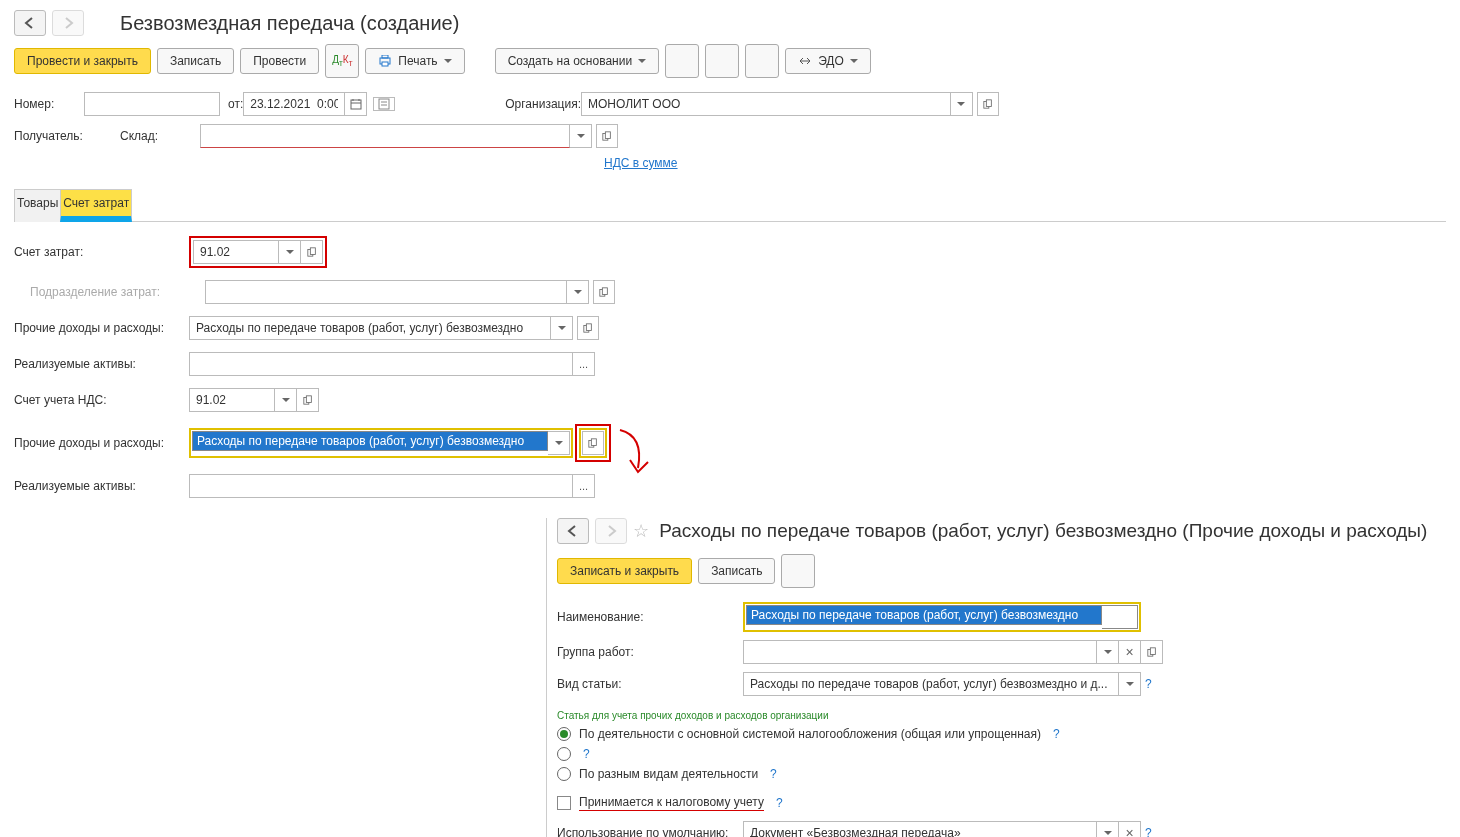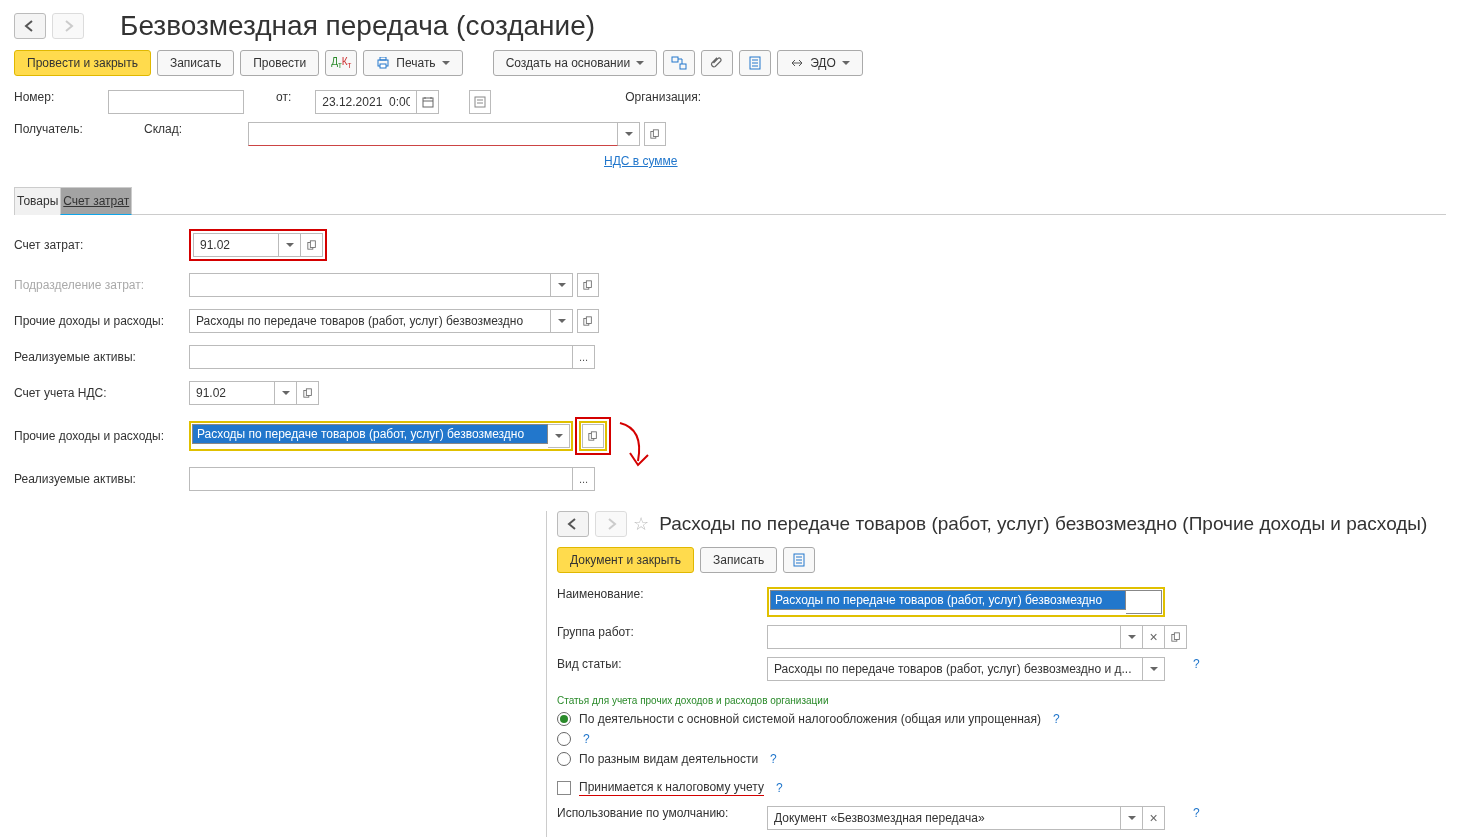--- a/index.html
+++ b/index.html
@@ -9,34 +9,34 @@
     font-size: 12px; color: #333;
     background: #fff;
     width: 1460px;
   }
   .header-row { display: flex; align-items: center; gap: 6px; margin-bottom: 8px; }
   .nav-btn {
     width: 32px; height: 26px; border: 1px solid #bbb; border-radius: 3px;
     background: #f4f4f4; display: inline-flex; align-items: center; justify-content: center;
     cursor: pointer;
   }
-  .page-title { font-size: 28px; color: #333; margin-left: 30px; }
+  .page-title { font-size: 20px; color: #333; margin-left: 30px; }
   .toolbar { display: flex; align-items: center; gap: 6px; flex-wrap: wrap; margin-bottom: 14px; }
   .btn {
     height: 26px; padding: 0 12px; border: 1px solid #aaa; border-radius: 3px;
     background: #f8f8f8; display: inline-flex; align-items: center; justify-content: center;
     cursor: pointer; font-size: 12px; color: #333;
   }
   .btn.yellow { background: #ffdb4d; border-color: #e0b800; font-weight: 400; }
-  .btn.icon-only { width: 32px; padding: 0; }
+  .btn.icon-only { width: 32px; padding: 16px; }
   .caret-down::after { content: ""; margin-left: 6px; border-left: 4px solid transparent; border-right: 4px solid transparent; border-top: 4px solid #666; }
   .toolbar-gap { width: 18px; }
-  .form-row { display: flex; margin-bottom: 8px; gap: 24px; }
+  .form-row { display: flex; align-items: center; margin-bottom: 8px; gap: 0; }
   .lbl { font-size: 12px; color: #333; }
-  .lbl.muted { color: #aaa; }
+  .lbl.muted { color: #aaa; margin-left: 16px; }
   .input-group { display: inline-flex; align-items: stretch; }
   .text-input {
     height: 24px; border: 1px solid #bbb; background: #fff;
     padding: 0 6px; font-size: 12px; color: #333;
   }
   .text-input::placeholder { color: #aaa; }
   .small-btn {
     width: 22px; border: 1px solid #bbb; border-left: none; background: #fff;
     display: inline-flex; align-items: center; justify-content: center; cursor: pointer;
     font-size: 11px; color: #555;
@@ -44,21 +44,21 @@
   .small-btn.caret::after { content: ""; border-left: 4px solid transparent; border-right: 4px solid transparent; border-top: 4px solid #666; }
   .dots::after { content: "..."; }
   .open-icon svg { width: 10px; height: 10px; }
   .link { color: #2277cc; text-decoration: underline; cursor: pointer; }
   .tabstrip { display: flex; border-bottom: 1px solid #ccc; margin-top: 18px; }
   .tab {
     padding: 6px 2px; border: 1px solid #ccc; border-bottom: none;
     background: #f1f1f1; margin-right: -1px; cursor: pointer;
     position: relative; top: 1px;
   }
-  .tab.active { background: #a3a3a3; border-bottom: 1px solid #0ea5e9; text-decoration: underline; }
+  .tab.active { background: #fde047; border-bottom: 6px solid #0ea5e9; }
   .tab-body { padding: 14px 0 0 0; }
   .field-line { display: flex; align-items: center; margin-bottom: 12px; }
   .field-label { width: 175px; }
   .hl-red { border: 2px solid #d40000; padding: 2px; display: inline-flex; }
   .hl-yellow { border: 2px solid #e0c000; padding: 1px; display: inline-flex; }
   .selected-text {
     background: #2277cc; color: #fff; padding: 2px 4px; height: 20px; display: inline-flex; align-items: center;
     border: 1px solid #888; font-size: 12px;
   }
   .detail-form {
@@ -165,20 +165,30 @@
   </div>
   <span class="small-btn" style="border-left:1px solid #bbb;margin-left:6px">
     <svg width="12" height="12" viewBox="0 0 12 12">
         <rect x="1" y="1" width="10" height="10" fill="none" stroke="#888"></rect>
         <line x1="3" y1="4" x2="9" y2="4" stroke="#888"></line>
         <line x1="3" y1="7" x2="9" y2="7" stroke="#888"></line>
       </svg>
   </span>
 
   <span class="lbl" style="margin-left:110px">Организация:</span>
+  <div class="input-group">
+    <input class="text-input" style="width: 370px;" value="МОНОЛИТ ООО">
+    <span class="small-btn caret"></span>
+    <span class="small-btn open-icon" style="margin-left:4px;border-left:1px solid #bbb">
+      <svg viewBox="0 0 12 12">
+          <rect x="1" y="3" width="6" height="8" fill="none" stroke="#666"></rect>
+          <rect x="4" y="1" width="6" height="8" fill="#fff" stroke="#666"></rect>
+        </svg>
+    </span>
+  </div>
 </div>
 
 <div class="form-row">
   <span class="lbl" style="width:96px">Получатель:</span>
 
   <span class="lbl" style="margin-left:10px">Склад:</span>
   <div class="input-group" style="margin-left:42px">
     <input class="text-input" style="width: 370px; border-bottom-color: rgb(204, 68, 68);">
     <span class="small-btn caret"></span>
     <span class="small-btn open-icon" style="margin-left:4px;border-left:1px solid #bbb">
@@ -310,21 +320,21 @@
     <span class="nav-btn" style="opacity:.5">
       <svg width="14" height="12" viewBox="0 0 14 12">
           <path d="M5 1 L11 6 L5 11" stroke="#999" stroke-width="2" fill="none"></path>
         </svg>
     </span>
     <span class="star-icon">☆</span>
     <span class="detail-title">Расходы по передаче товаров (работ, услуг) безвозмездно (Прочие доходы и расходы)</span>
   </div>
 
   <div class="toolbar" style="margin-bottom:14px">
-    <span class="btn yellow">Документ и закрыть</span>
+    <span class="btn yellow">Записать и закрыть</span>
     <span class="btn">Записать</span>
     <span class="btn icon-only">
       <svg width="14" height="14" viewBox="0 0 14 14">
           <rect x="2" y="1" width="10" height="12" fill="none" stroke="#2277cc"></rect>
           <line x1="4" y1="4" x2="10" y2="4" stroke="#2277cc"></line>
           <line x1="4" y1="7" x2="10" y2="7" stroke="#2277cc"></line>
           <line x1="4" y1="10" x2="10" y2="10" stroke="#2277cc"></line>
         </svg>
     </span>
   </div>

